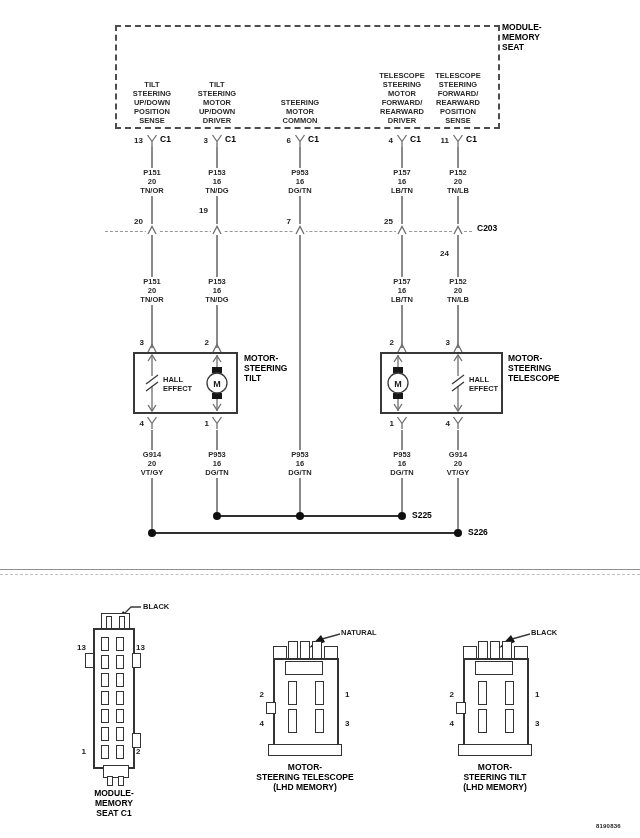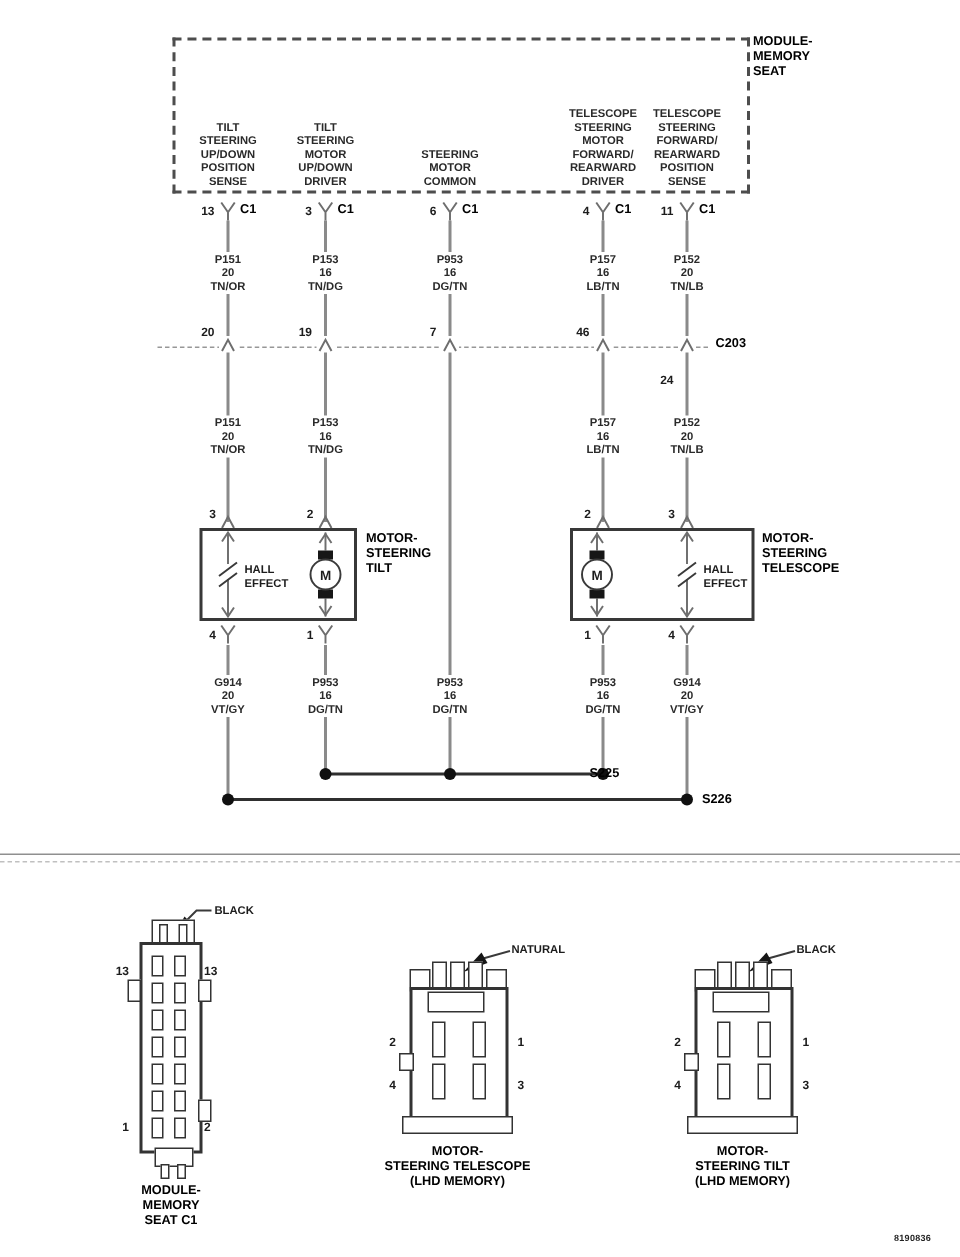--- a/index.html
+++ b/index.html
@@ -109,23 +109,23 @@
   <div class="t cl" style="left:466px;top:135px;">C1</div>
 
   <div class="t wl" style="left:124px;top:168px;"><span>P151</span><br><span>20</span><br><span>TN/OR</span></div>
   <div class="t wl" style="left:189px;top:168px;"><span>P153</span><br><span>16</span><br><span>TN/DG</span></div>
   <div class="t wl" style="left:272px;top:168px;"><span>P953</span><br><span>16</span><br><span>DG/TN</span></div>
   <div class="t wl" style="left:374px;top:168px;"><span>P157</span><br><span>16</span><br><span>LB/TN</span></div>
   <div class="t wl" style="left:430px;top:168px;"><span>P152</span><br><span>20</span><br><span>TN/LB</span></div>
 
   <div class="dashline" style="left:105px;top:231px;width:367px;"></div>
   <div class="t pn" style="left:125px;top:217px;">20</div>
-  <div class="t pn" style="left:190px;top:217px;">19</div>
+  <div class="t pn" style="left:190px;top:206px;">19</div>
   <div class="t pn" style="left:273px;top:217px;">7</div>
-  <div class="t pn" style="left:375px;top:217px;">46</div>
+  <div class="t pn" style="left:375px;top:217px;">25</div>
   <div class="t pn" style="left:431px;top:217px;margin-top:32px;">24</div>
   <svg class="sym" style="left:146px;top:224px;" width="12" height="11">
       <rect x="0" y="0" width="12" height="11" fill="#fff"></rect>
       <path d="M2,10 L6,2.5 L10,10"></path>
     </svg>
   <svg class="sym" style="left:211px;top:224px;" width="12" height="11">
       <rect x="0" y="0" width="12" height="11" fill="#fff"></rect>
       <path d="M2,10 L6,2.5 L10,10"></path>
     </svg>
   <svg class="sym" style="left:294px;top:224px;" width="12" height="11">
@@ -224,21 +224,21 @@
   <div class="t wl" style="left:124px;top:450px;"><span>G914</span><br><span>20</span><br><span>VT/GY</span></div>
   <div class="t wl" style="left:189px;top:450px;"><span>P953</span><br><span>16</span><br><span>DG/TN</span></div>
   <div class="t wl" style="left:272px;top:450px;"><span>P953</span><br><span>16</span><br><span>DG/TN</span></div>
   <div class="t wl" style="left:374px;top:450px;"><span>P953</span><br><span>16</span><br><span>DG/TN</span></div>
   <div class="t wl" style="left:430px;top:450px;"><span>G914</span><br><span>20</span><br><span>VT/GY</span></div>
 
   <div class="hline" style="left:216px;top:515px;width:187px;"></div>
   <div class="dot" style="left:213px;top:512px;"></div>
   <div class="dot" style="left:296px;top:512px;"></div>
   <div class="dot" style="left:398px;top:512px;"></div>
-  <div class="t cl" style="left:393px;top:511px;">S225</div>
+  <div class="t cl" style="left:412px;top:511px;">S225</div>
 
   <div class="hline" style="left:151px;top:532px;width:308px;"></div>
   <div class="dot" style="left:148px;top:529px;"></div>
   <div class="dot" style="left:454px;top:529px;"></div>
   <div class="t cl" style="left:468px;top:528px;">S226</div>
 
   <div class="divider" style="top:569px;"></div>
   <div class="divdash" style="top:574px;"></div>
 
   <div class="t" style="left:143px;top:602px;font-size:7.5px;">BLACK</div>

